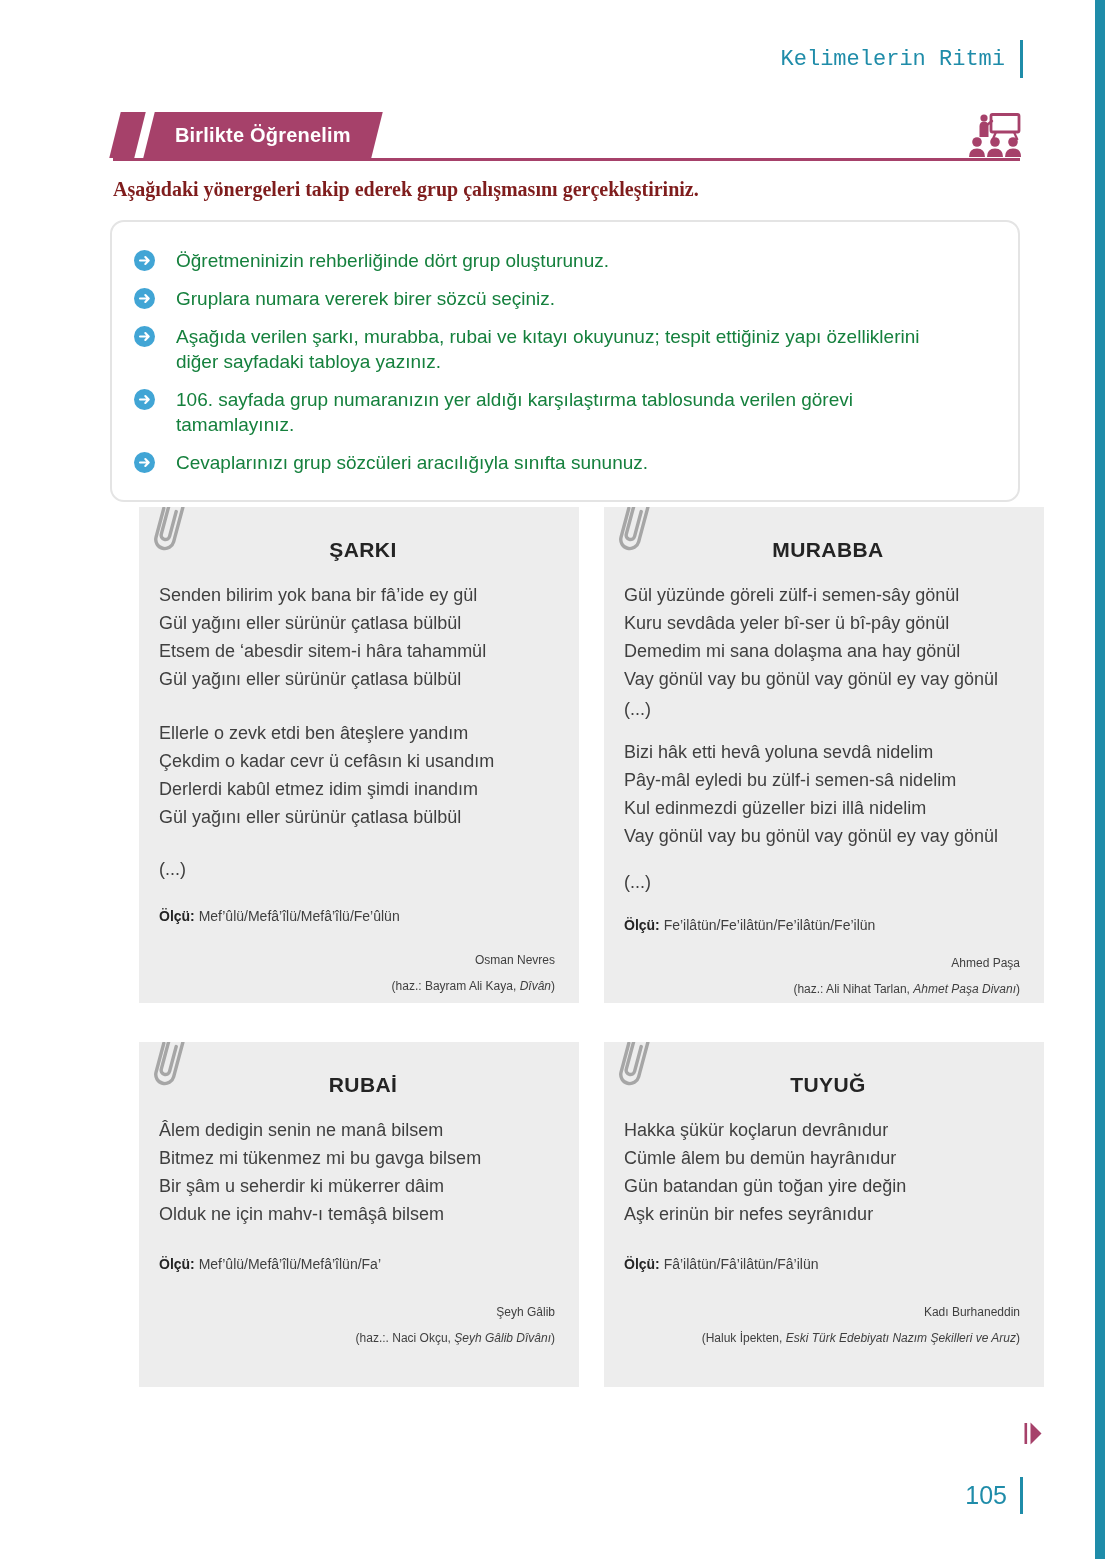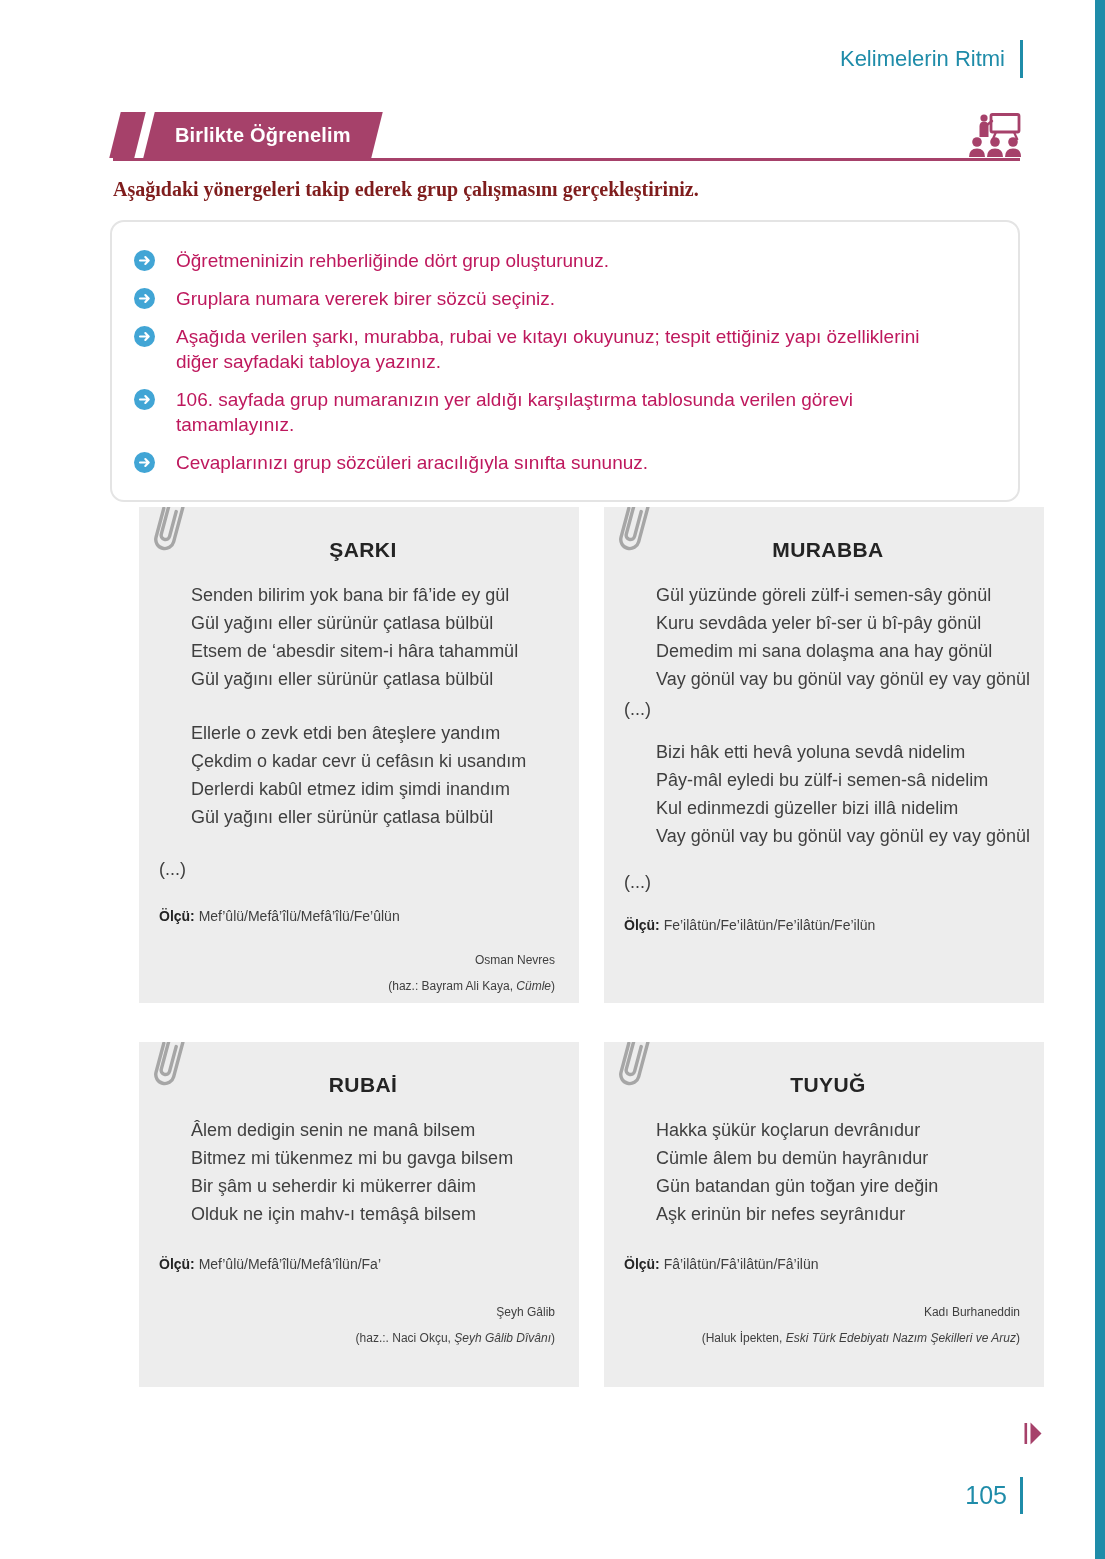--- a/index.html
+++ b/index.html
@@ -5,51 +5,51 @@
   html,body { margin:0; padding:0; background:#ffffff; }
   .page {
     position:relative; width:1105px; height:1559px; background:#ffffff;
     font-family:"Liberation Sans", sans-serif; overflow:hidden;
   }
   
   .edge-bar { position:absolute; top:0; right:0; width:10px; height:1559px; background:#1f8ca9; }
 
   
   .chapter { position:absolute; top:40px; right:82px; display:flex; align-items:center; gap:15px; }
-  .chapter-title { font-family:Liberation Sans, sans-serif; font-size:22px; color:#1f8ca9; }
+  .chapter-title { font-family:Liberation Mono, monospace; font-size:22px; color:#1f8ca9; }
   .chapter-line { width:3px; height:38px; background:#1f8ca9; }
 
   
   .banner { position:absolute; left:113px; top:112px; width:907px; height:50px; }
   .banner-chip { position:absolute; left:2px; top:0; width:25px; height:46px; background:#a6416a; transform:skewX(-14deg); }
   .banner-tab { position:absolute; left:36px; top:0; height:46px; background:#a6416a; display:flex; align-items:center; padding:0 26px; transform:skewX(-14deg); }
   .banner-tab span { display:inline-block; transform:skewX(14deg); color:#ffffff; font-weight:bold; font-size:20px; letter-spacing:0.2px; }
   .banner-rule { position:absolute; left:0; top:46px; width:907px; height:3px; background:#a6416a; }
   .banner-icon { position:absolute; right:-2px; top:1px; }
 
   
   .intro { position:absolute; left:113px; top:178px; font-family:"Liberation Serif", serif; font-weight:bold; font-size:20px; color:#7f1d1d; }
 
   
   .instructions { position:absolute; left:110px; top:220px; width:910px; box-sizing:border-box;
     background:#ffffff; border:2px solid #e4e4e4; border-radius:14px; padding:26px 66px 12px 22px; }
   .instruction { display:flex; gap:21px; margin-bottom:13px; }
-  .instruction-text { font-size:19px; line-height:25px; color:#be185d; }
+  .instruction-text { font-size:19px; line-height:25px; color:#15803d; }
   .bullet { flex:0 0 auto; width:21px; height:21px; border-radius:50%; background:#41a5d5;
     display:flex; align-items:center; justify-content:center; margin-top:2px; }
 
   
   .cards { position:absolute; left:115px; top:507px; width:905px; display:grid;
     grid-template-columns:440px 440px; column-gap:25px; row-gap:39px;padding-left:24px; }
   .card { position:relative; background:#ededed; box-sizing:border-box; padding:30px 12px 0 20px; overflow:hidden; }
   .card.tall { height:496px; }
   .card.short { height:345px; }
   .paperclip { position:absolute; left:10px; top:-14px; transform:rotate(15deg); }
   .card-title { text-align:center; font-weight:bold; font-size:21px; letter-spacing:0.4px; color:#242424; margin-bottom:18px; line-height:26px; }
-  .poem-line { font-size:18px; line-height:28px; color:#3f3f3f; white-space:nowrap;margin-left:32px; }
+  .poem-line { font-size:18px; line-height:28px; color:#3f3f3f; white-space:nowrap; }
   .ellipsis { font-size:18px; line-height:25px; color:#3f3f3f; }
   .olcu { font-size:14px; line-height:25px; color:#3f3f3f; }
   .olcu b { color:#242424; }
   .attrib { text-align:right; font-size:12px; line-height:26px; color:#3f3f3f; padding-right:12px; padding-left:40px; }
   .attrib i { font-style:italic; }
 
   .mb4{margin-bottom:4px} .mb12{margin-bottom:12px} .mb16{margin-bottom:16px}
   .mb18{margin-bottom:18px} .mb20{margin-bottom:20px} .mb22{margin-bottom:22px}
   .mb24{margin-bottom:24px} .mb26{margin-bottom:26px}
 
@@ -159,21 +159,21 @@
         <div class="poem-line">Derlerdi kabûl etmez idim şimdi inandım</div>
         <div class="poem-line">Gül yağını eller sürünür çatlasa bülbül</div>
       </div>
       <div class="ellipsis mb22">(...)</div>
       <div class="olcu mb18">
         <b>Ölçü:</b>
         <span>Mef’ûlü/Mefâ’îlü/Mefâ’îlü/Fe’ûlün</span>
       </div>
       <div class="attrib">
         <div>Osman Nevres</div>
-        <div><span>(haz.: Bayram Ali Kaya, </span><i>Cümle</i><span>)</span></div>
+        <div><span>(haz.: Bayram Ali Kaya, </span><i>Dîvân</i><span>)</span></div>
       </div>
     </div>
 
     <div class="card tall">
       <svg class="paperclip" width="40" height="62" viewBox="0 0 37 58">
         <path d="M10 16 L10 44 A8.5 8.5 0 0 0 27 44 L27 11 A6.5 6.5 0 0 0 14 11 L14 40 A4 4 0 0 0 22 40 L22 16" fill="none" stroke="#a6a6a6" stroke-width="3.2" stroke-linecap="round"></path>
       </svg>
       <div class="card-title">MURABBA</div>
       <div class="mb4">
         <div class="poem-line">Gül yüzünde göreli zülf-i semen-sây gönül</div>
@@ -186,20 +186,24 @@
         <div class="poem-line">Bizi hâk etti hevâ yoluna sevdâ nidelim</div>
         <div class="poem-line">Pây-mâl eyledi bu zülf-i semen-sâ nidelim</div>
         <div class="poem-line">Kul edinmezdi güzeller bizi illâ nidelim</div>
         <div class="poem-line">Vay gönül vay bu gönül vay gönül ey vay gönül</div>
       </div>
       <div class="ellipsis mb18">(...)</div>
       <div class="olcu mb12">
         <b>Ölçü:</b>
         <span>Fe’ilâtün/Fe’ilâtün/Fe’ilâtün/Fe’ilün</span>
       </div>
+      <div class="attrib">
+        <div>Ahmed Paşa</div>
+        <div><span>(haz.: Ali Nihat Tarlan, </span><i>Ahmet Paşa Divanı</i><span>)</span></div>
+      </div>
     </div>
 
     <div class="card short">
       <svg class="paperclip" width="40" height="62" viewBox="0 0 37 58">
         <path d="M10 16 L10 44 A8.5 8.5 0 0 0 27 44 L27 11 A6.5 6.5 0 0 0 14 11 L14 40 A4 4 0 0 0 22 40 L22 16" fill="none" stroke="#a6a6a6" stroke-width="3.2" stroke-linecap="round"></path>
       </svg>
       <div class="card-title">RUBAİ</div>
       <div class="mb24">
         <div class="poem-line">Âlem dedigin senin ne manâ bilsem</div>
         <div class="poem-line">Bitmez mi tükenmez mi bu gavga bilsem</div>

